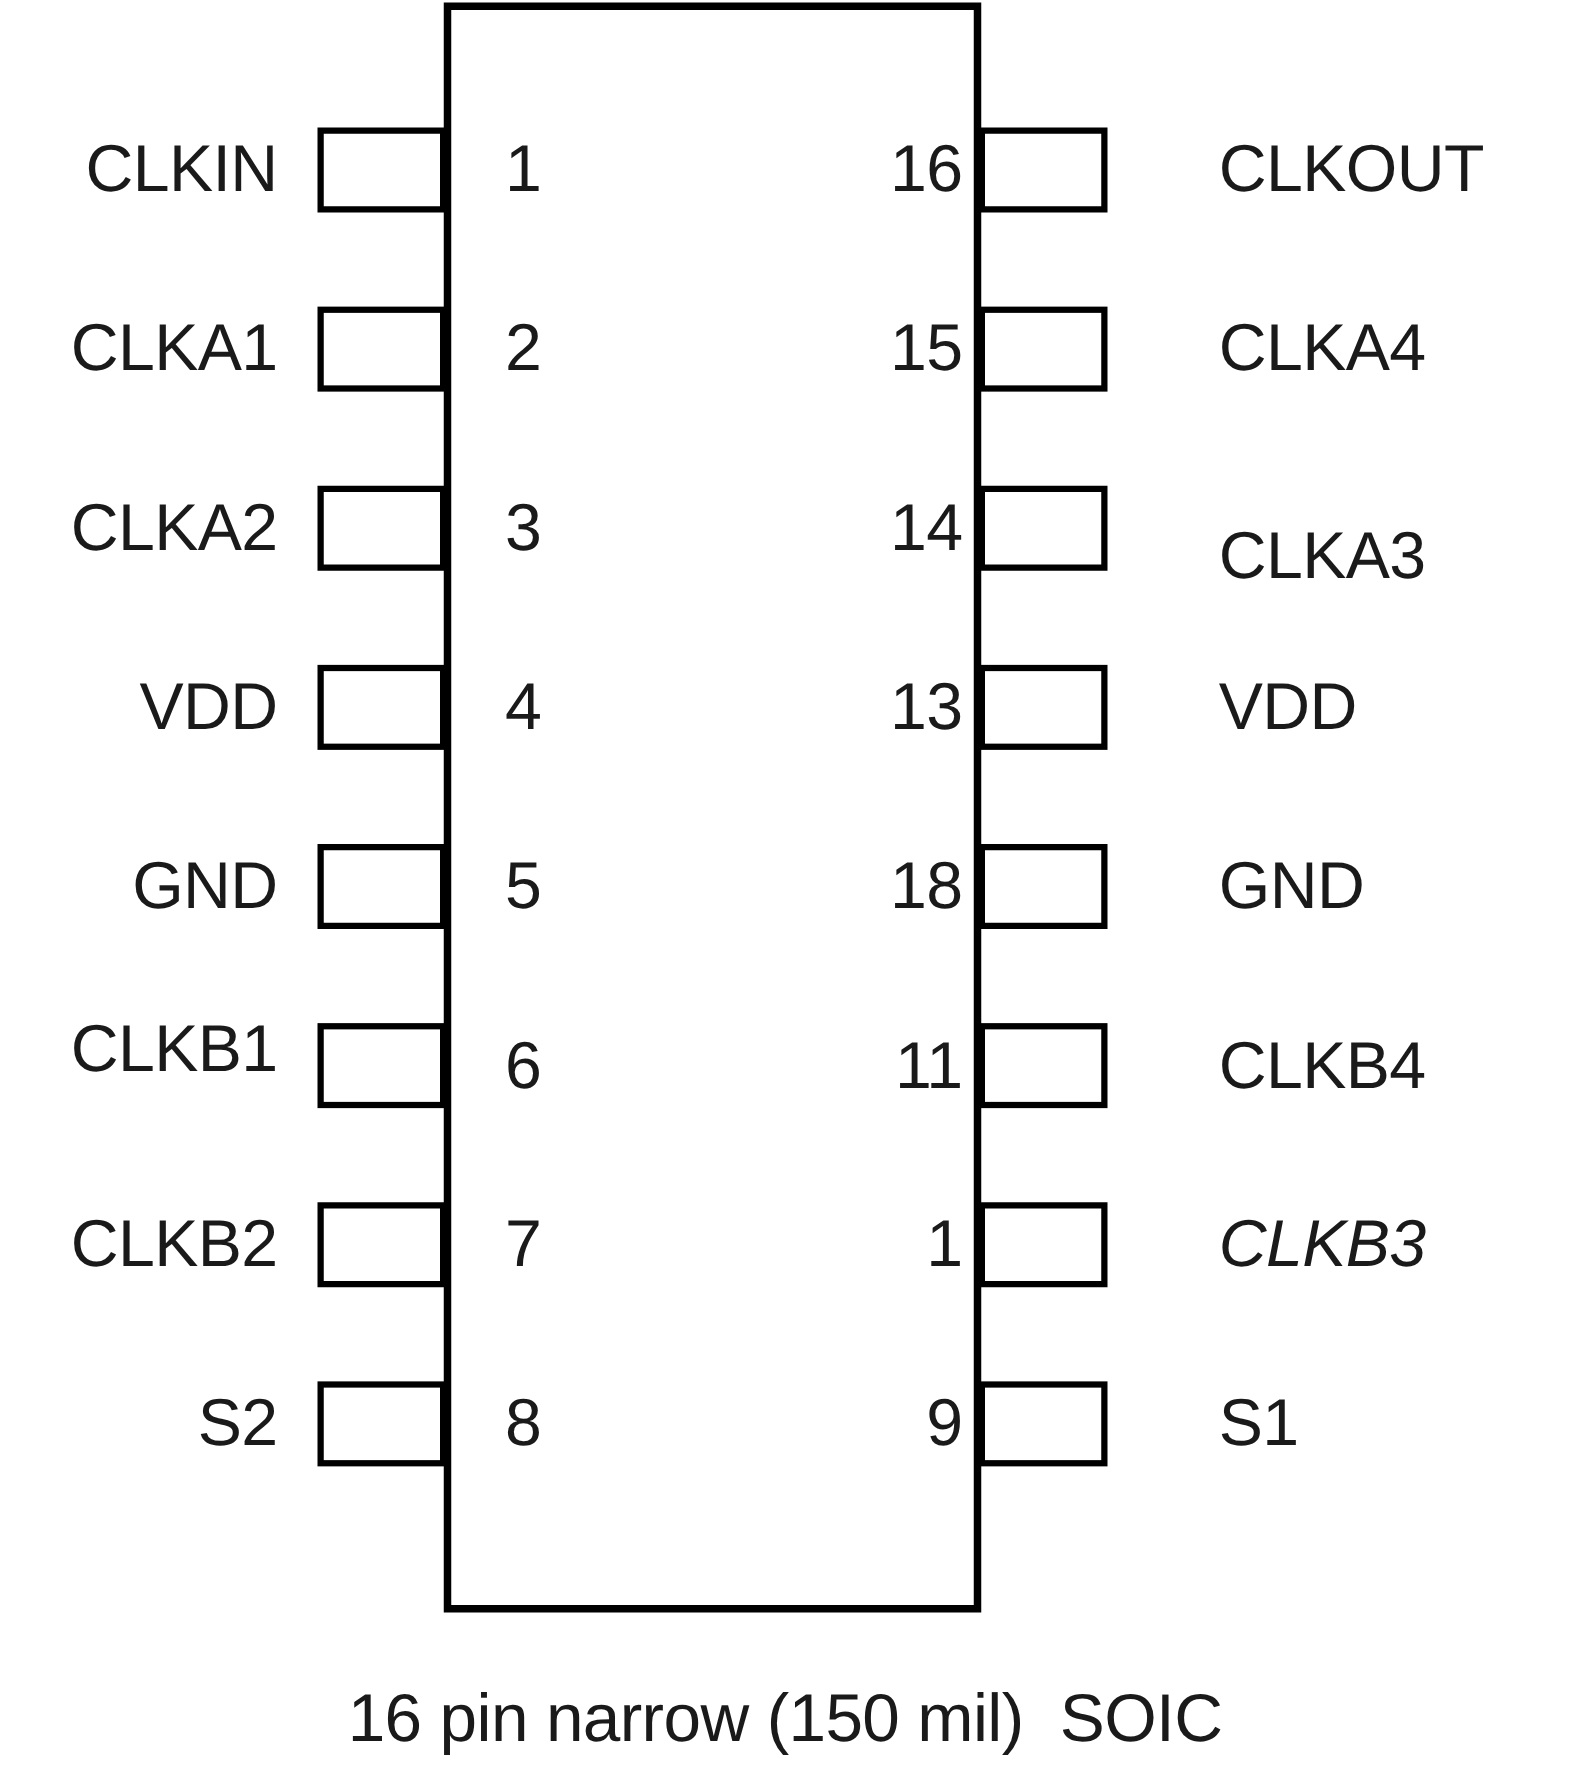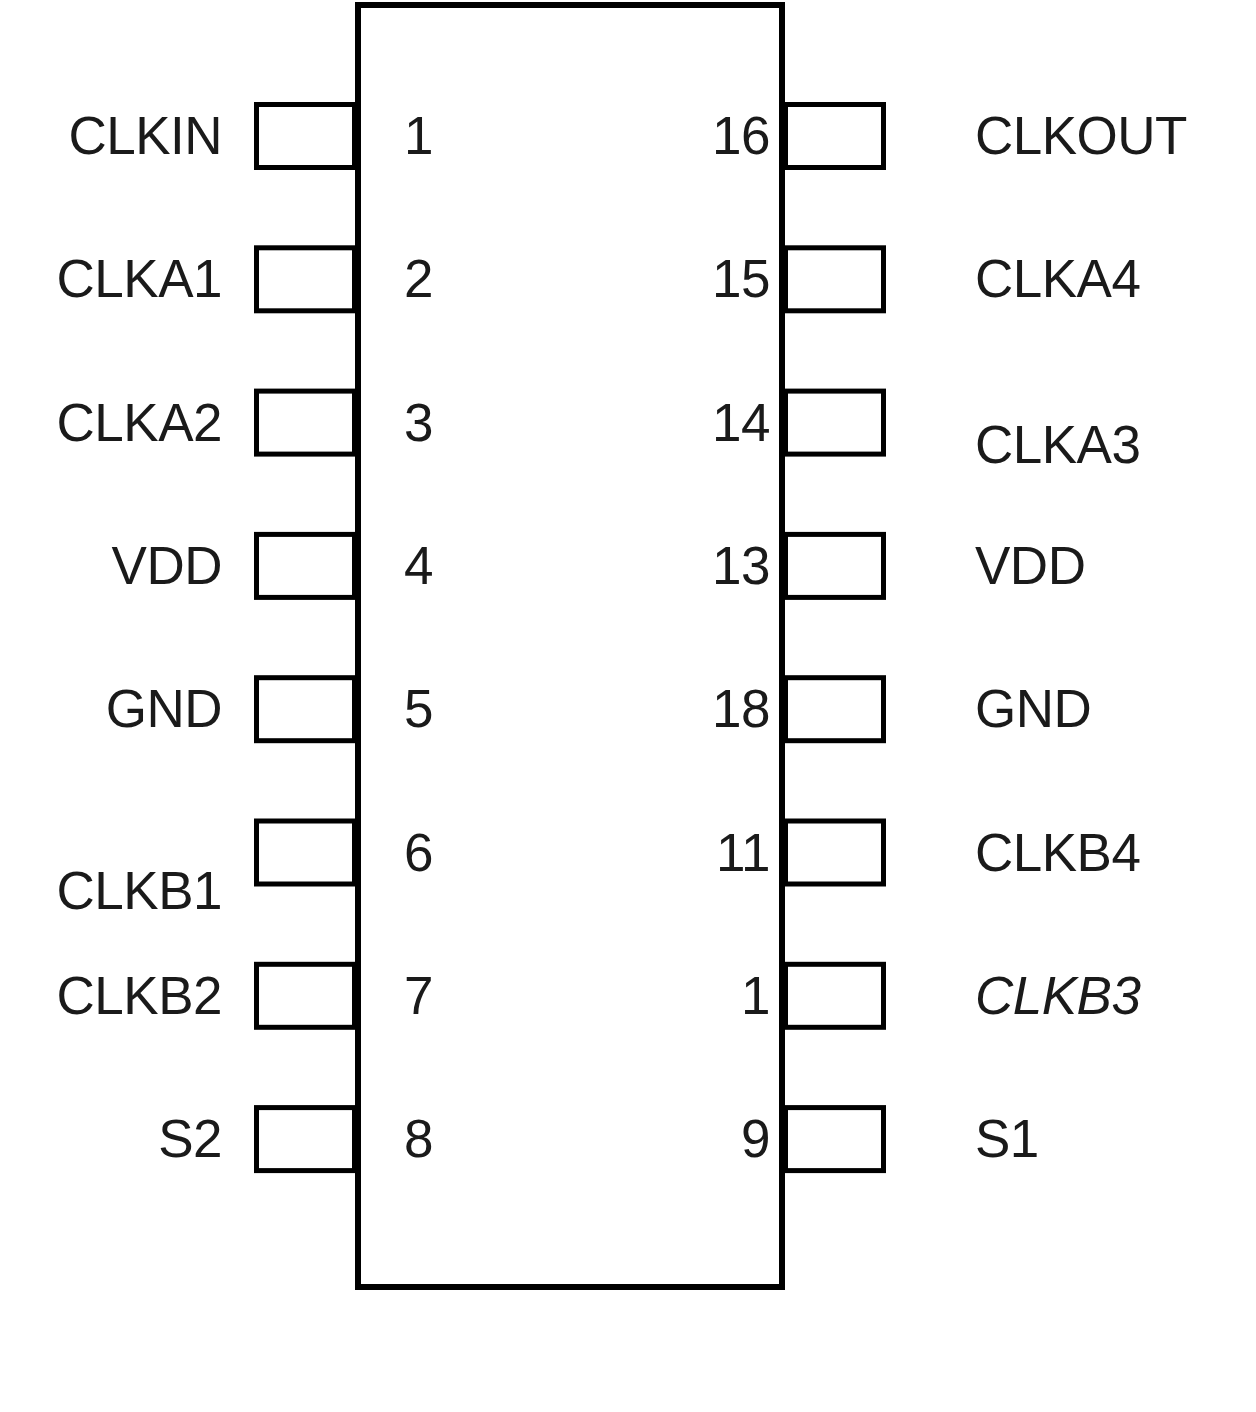--- a/index.html
+++ b/index.html
@@ -99,21 +99,21 @@
       </g>
     <rect id="body-rect" x="358" y="5" width="424" height="1282" fill="#ffffff" stroke="#000000" stroke-width="6"></rect>
   </svg>
 
   <div id="labels-left-layer">
       <div class="pin-label left" style="top: 109px;">CLKIN</div>
       <div class="pin-label left" style="top: 252.3px;">CLKA1</div>
       <div class="pin-label left" style="top: 395.6px;">CLKA2</div>
       <div class="pin-label left" style="top: 538.9px;">VDD</div>
       <div class="pin-label left" style="top: 682.2px;">GND</div>
-      <div class="pin-label left" style="top: 864px;">CLKB1</div>
+      <div class="pin-label left" style="top: 813px;">CLKB1</div>
       <div class="pin-label left" style="top: 968.8px;">CLKB2</div>
       <div class="pin-label left" style="top: 1112.1px;">S2</div>
     </div>
   <div id="labels-right-layer">
       <div class="pin-label right" style="top: 109px;">CLKOUT</div>
       <div class="pin-label right" style="top: 252.3px;">CLKA4</div>
       <div class="pin-label right" style="top: 418px;">CLKA3</div>
       <div class="pin-label right" style="top: 538.9px;">VDD</div>
       <div class="pin-label right" style="top: 682.2px;">GND</div>
       <div class="pin-label right" style="top: 825.5px;">CLKB4</div>
@@ -134,14 +134,15 @@
       <div class="pin-number num-right" style="top: 109px;">16</div>
       <div class="pin-number num-right" style="top: 252.3px;">15</div>
       <div class="pin-number num-right" style="top: 395.6px;">14</div>
       <div class="pin-number num-right" style="top: 538.9px; margin-left: 43px;">13</div>
       <div class="pin-number num-right" style="top: 682.2px;">18</div>
       <div class="pin-number num-right" style="top: 825.5px;">11</div>
       <div class="pin-number num-right" style="top: 968.8px;">1</div>
       <div class="pin-number num-right" style="top: 1112.1px;">9</div>
     </div>
 
+  <div id="caption">16 pin narrow (150 mil)  SOIC</div>
 
 </div>
 
 </body></html>

